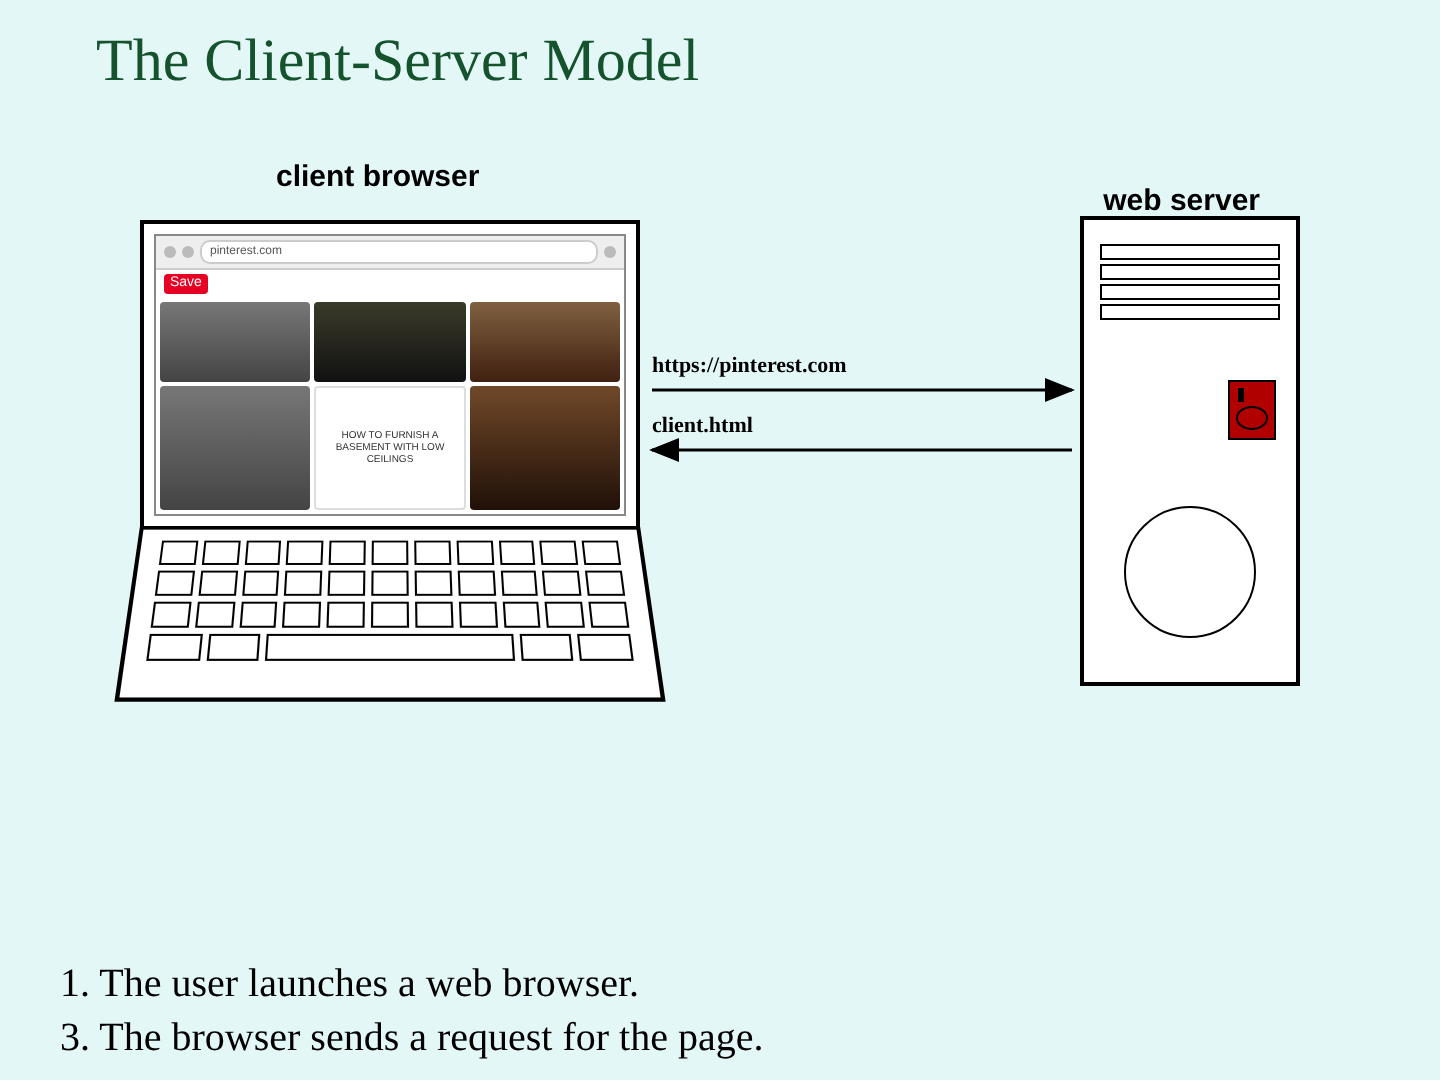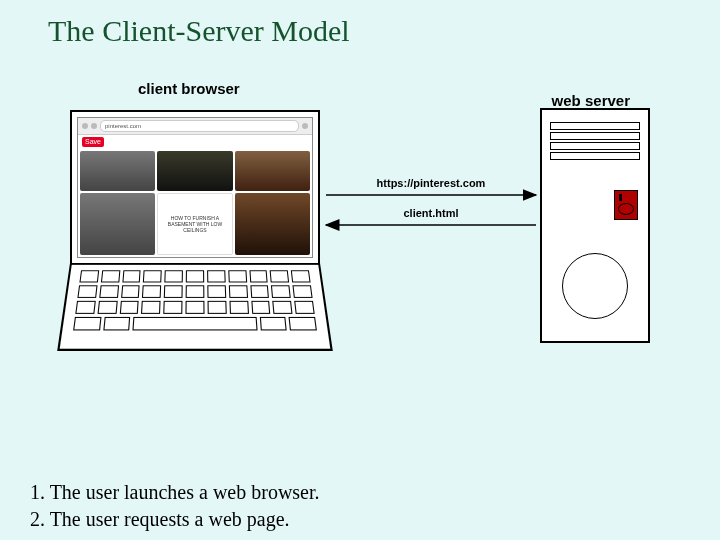--- a/index.html
+++ b/index.html
@@ -106,22 +106,22 @@
     content:"";position:absolute;left:3px;right:3px;bottom:4px;height:10px;
     border:1.5px solid #000;border-radius:50%;
   }
   .fan{
     position:absolute;left:50%;bottom:22px;transform:translateX(-50%);
     width:64px;height:64px;border:1.5px solid #000;border-radius:50%;
   }
   
   .arrow-label{
     position:absolute;
-    font-family:Liberation Sans, sans-serif;
-    font-weight:700;font-size:11px;text-align:center;
+    font-family:Liberation Serif, serif;
+    font-weight:700;font-size:11px;text-align:left;
   }
   .steps{
     position:absolute;left:30px;right:20px;bottom:7px;
     font-size:20px;line-height:1.35;
   }
   svg.arrows{position:absolute;left:0;top:0}
 </style>
 </head>
 <body>
 
@@ -221,14 +221,14 @@
     </marker>
   </defs>
   <line x1="326" y1="195" x2="536" y2="195" stroke="#000" stroke-width="1.5" marker-end="url(#ahR)"></line>
   <line x1="326" y1="225" x2="536" y2="225" stroke="#000" stroke-width="1.5" marker-start="url(#ahL)"></line>
 </svg>
 <div class="arrow-label" style="left:326px;top:177px;width:210px">https://pinterest.com</div>
 <div class="arrow-label" style="left:326px;top:207px;width:210px">client.html</div>
 
 <div class="steps">
   <div>1. The user launches a web browser.</div>
-  <div>2. The user requests a web page.</div>
+  <div>3. The browser sends a request for the page.</div>
 </div>
 
 </body></html>

